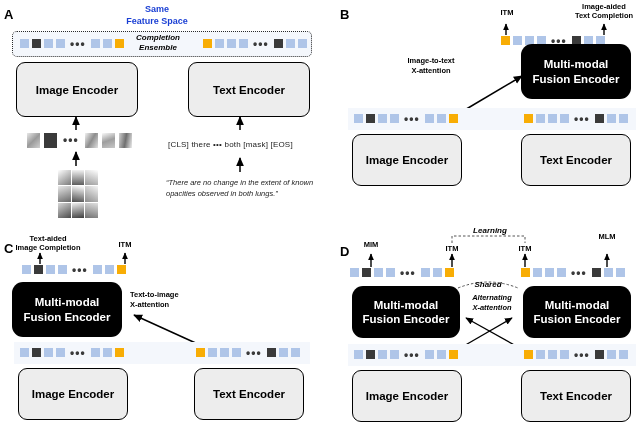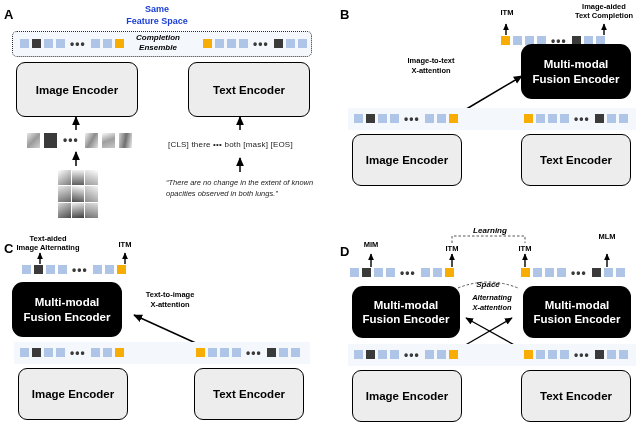--- a/index.html
+++ b/index.html
@@ -205,21 +205,21 @@
     <span class="tk b"></span>
   </div>
 
 <div class="enc" style="left:352px;top:134px;width:110px;height:52px;">Image Encoder</div>
 <div class="enc" style="left:521px;top:134px;width:110px;height:52px;">Text Encoder</div>
 
 <div class="plabel" style="left:4px;top:242px;">C</div>
 
 <div class="cap" style="left:4px;top:234px;width:88px;">
   <div>Text-aided</div>
-  <div>Image Alternating</div>
+  <div>Image Completion</div>
 </div>
 <div class="cap" style="left:106px;top:240px;width:38px;">
   <div>ITM</div>
 </div>
 
 <div class="toks" id="c-out-toks" style="left:22px;top:265px;">
     <span class="tk b"></span>
     <span class="tk d"></span>
     <span class="tk b"></span>
     <span class="tk b"></span>
@@ -229,21 +229,21 @@
     <span class="tk o"></span>
   </div>
 
 <div class="fusion" style="left:12px;top:282px;width:110px;height:55px;">
   <div>
     <div>Multi-modal</div>
     <div>Fusion Encoder</div>
   </div>
 </div>
 
-<div style="position:absolute;left:130px;top:290px;width:80px;text-align:center;">
+<div style="position:absolute;left:130px;top:290px;width:80px;text-align:left;">
   <div style="font-size:7.5px;font-weight:bold;line-height:1.3;">Text-to-image</div>
   <div style="font-size:7.5px;font-weight:bold;line-height:1.3;">X-attention</div>
 </div>
 
 <div class="strip" style="left:14px;top:342px;width:296px;height:22px;"></div>
 <div class="toks" id="c-img-strip" style="left:20px;top:348px;">
     <span class="tk b"></span>
     <span class="tk d"></span>
     <span class="tk b"></span>
     <span class="tk b"></span>
@@ -289,21 +289,21 @@
     <span class="tk o"></span>
     <span class="tk b"></span>
     <span class="tk b"></span>
     <span class="tk b"></span>
     <span class="dots">•••</span>
     <span class="tk d"></span>
     <span class="tk b"></span>
     <span class="tk b"></span>
   </div>
 
-<div class="capi" style="left:458px;top:280px;width:60px;">Space</div>
+<div class="capi" style="left:458px;top:280px;width:60px;">Shared</div>
 
 <div class="fusion" style="left:352px;top:286px;width:108px;height:52px;">
   <div>
     <div>Multi-modal</div>
     <div>Fusion Encoder</div>
   </div>
 </div>
 <div class="fusion" style="left:523px;top:286px;width:108px;height:52px;">
   <div>
     <div>Multi-modal</div>

